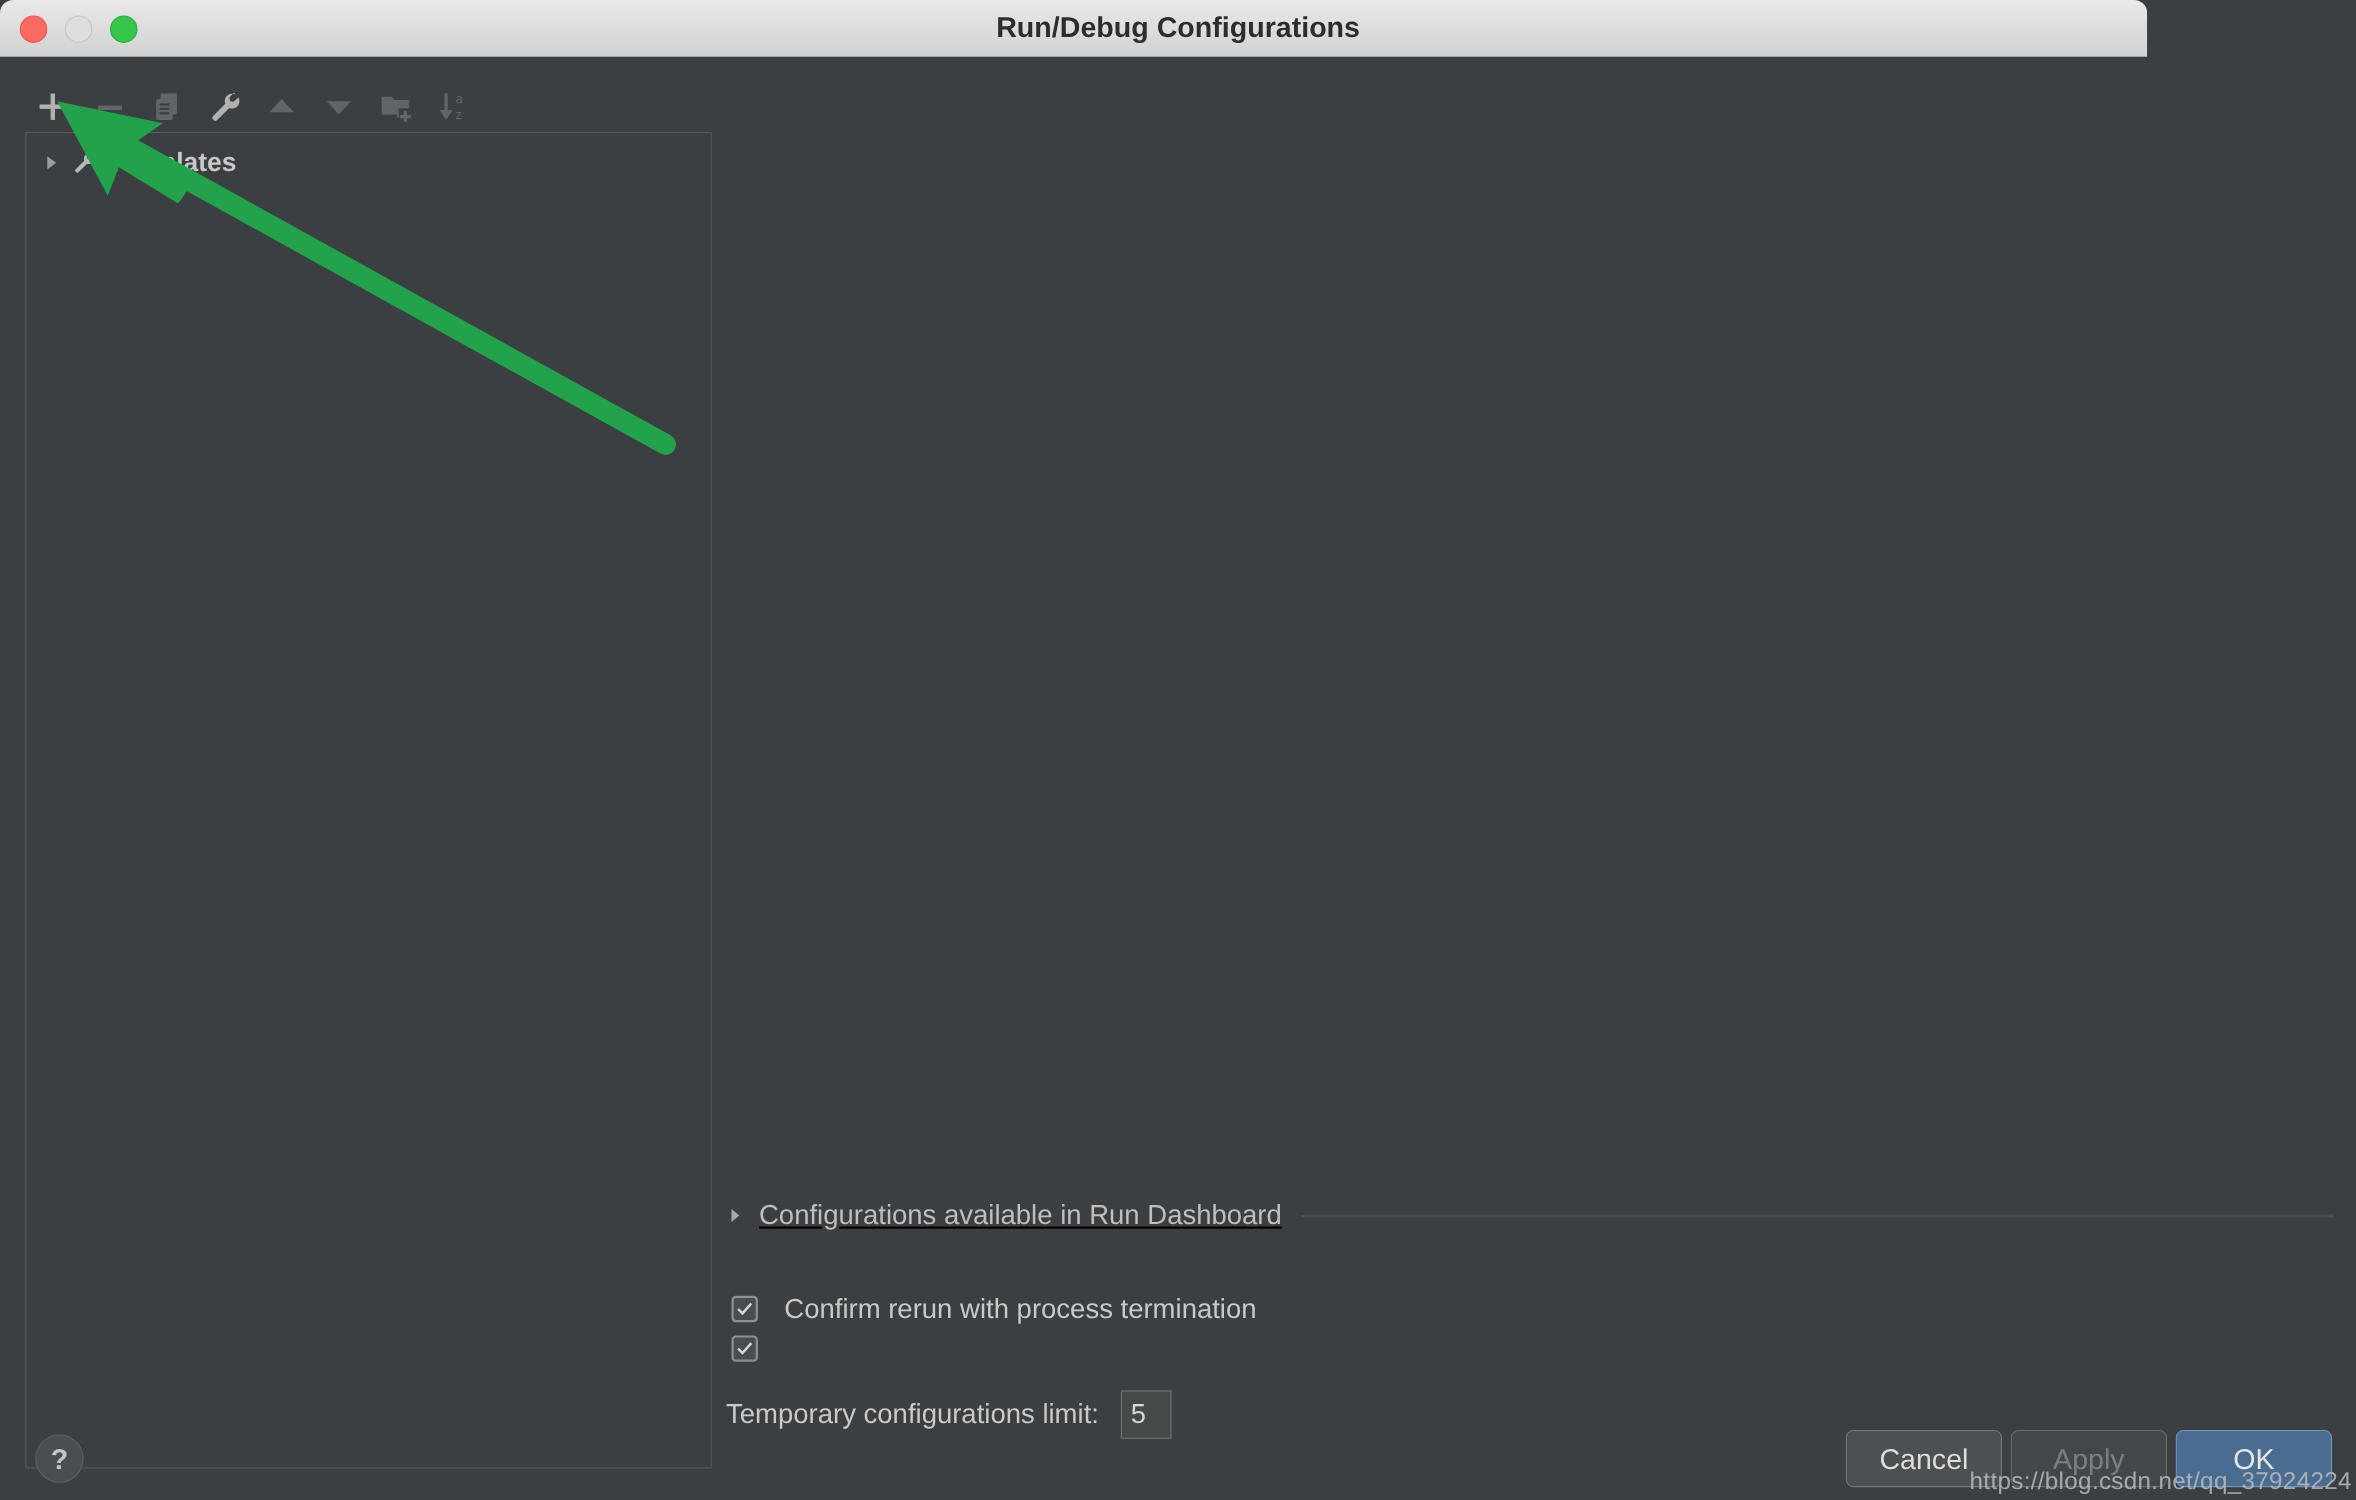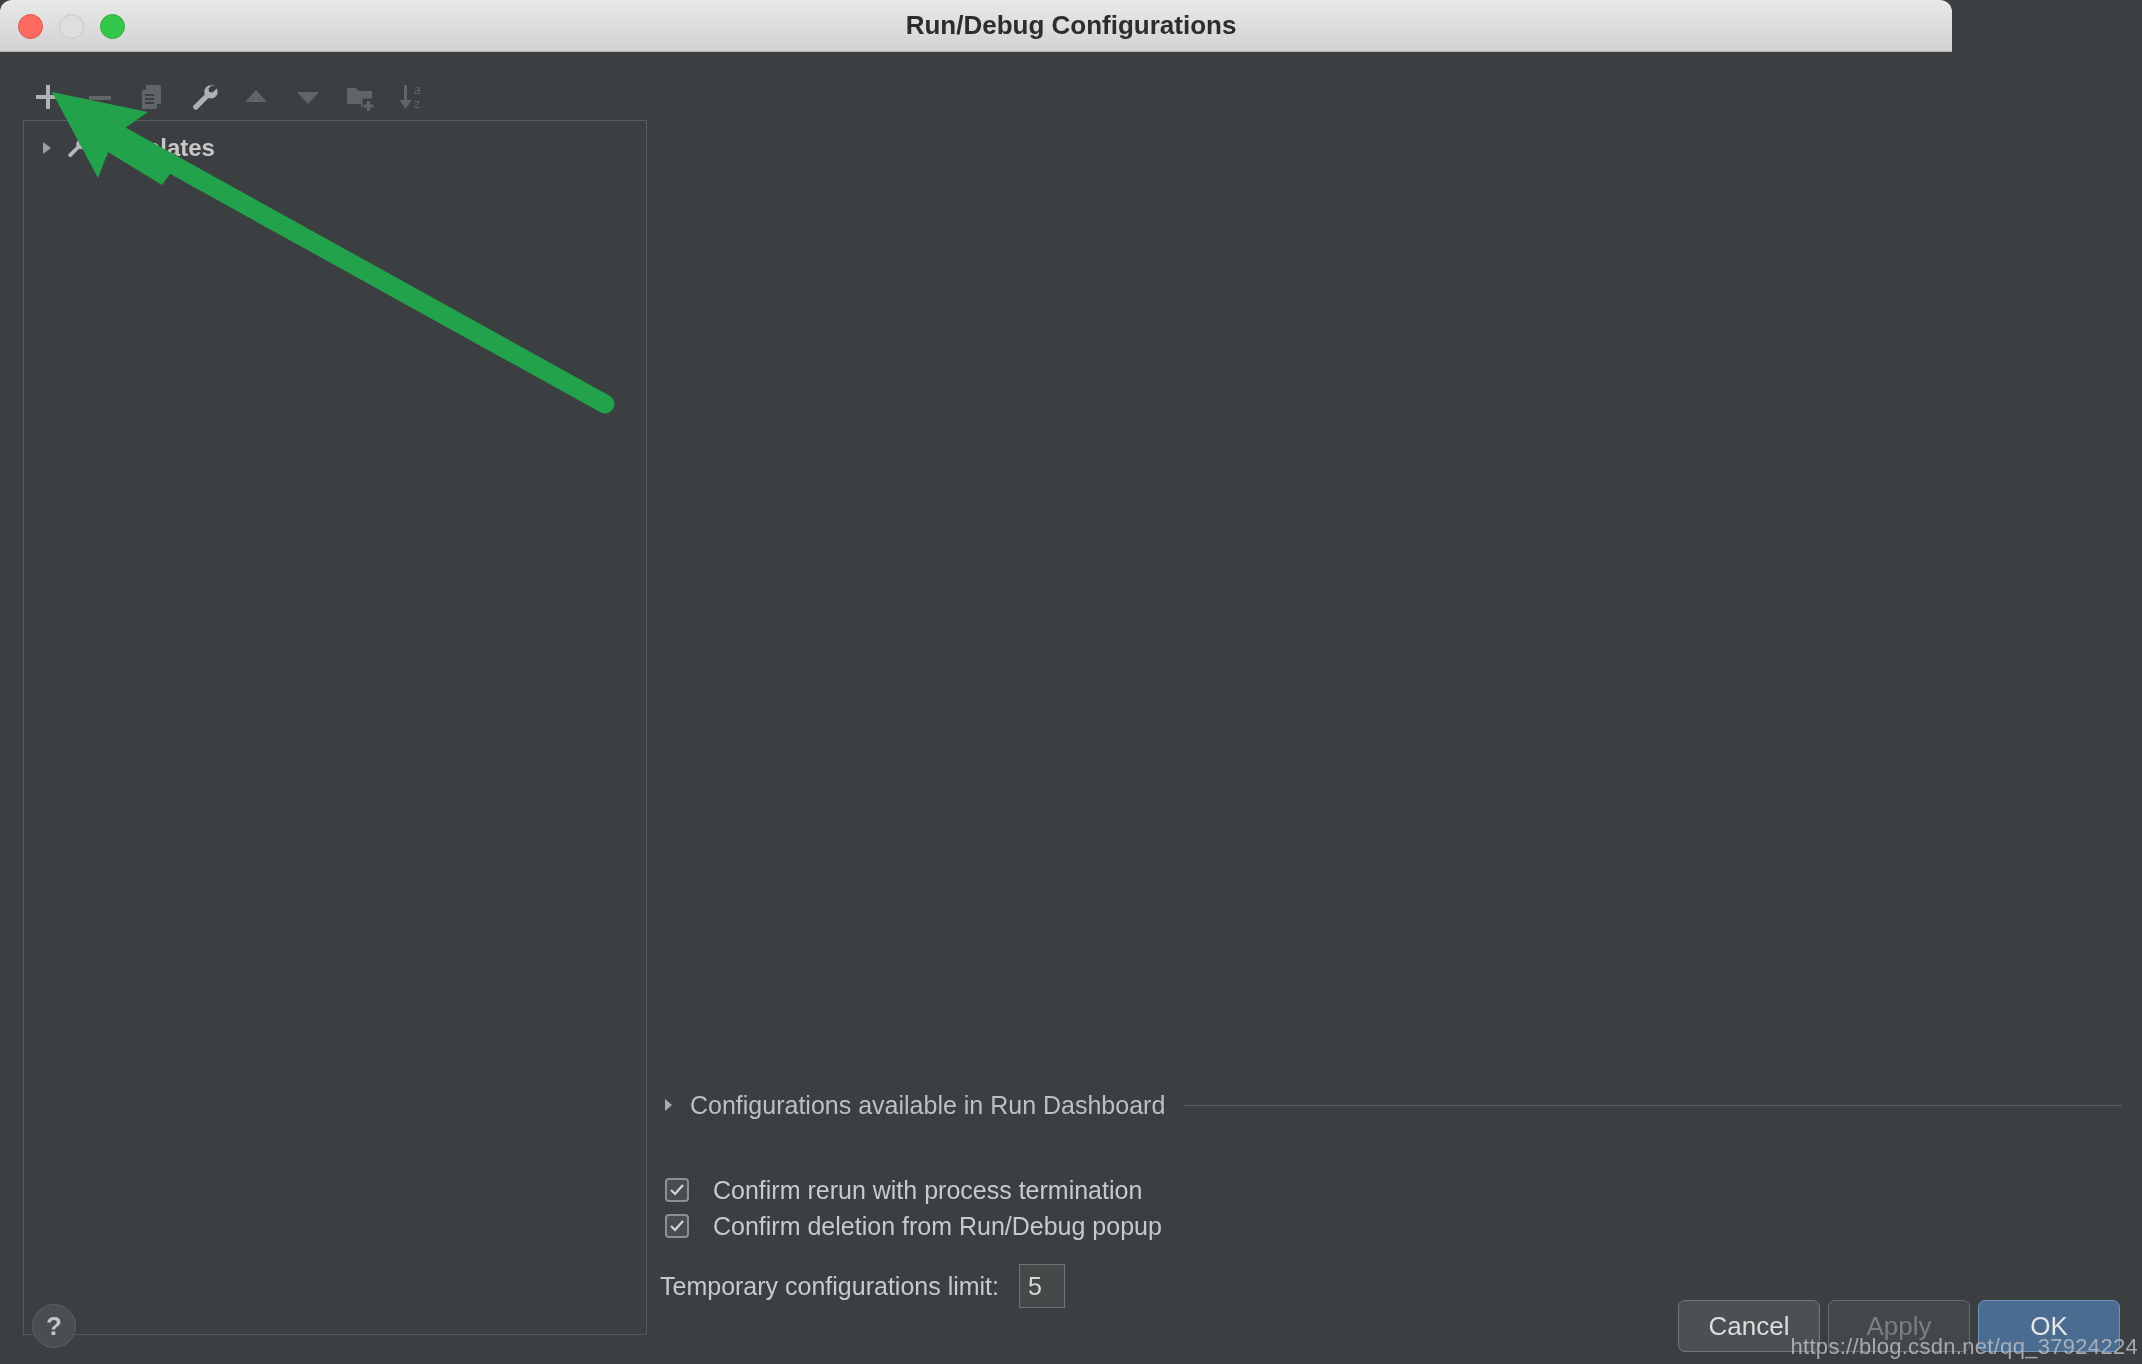--- a/index.html
+++ b/index.html
@@ -144,20 +144,21 @@
   }
 
   .dash-section {
     position: absolute;
     left: 660px;
     top: 1036px;
     width: 1462px;
     height: 34px;
     display: flex;
     align-items: center;
+    text-decoration: underline;
   }
   .dash-arrow {
     width: 30px;
     display: flex;
     align-items: center;
   }
   .dash-label {
     font-size: 25px;
     color: #bdbfc1;
     white-space: nowrap;
@@ -408,21 +409,20 @@
       </span>
       <span class="check-label">Confirm rerun with process termination</span>
     </div>
 
     <div class="check-row r2">
       <span class="cbox">
         <svg width="16" height="16" viewBox="0 0 16 16">
           <polyline points="2,8 6,12 14,3" fill="none" stroke="#d6d7d8" stroke-width="2.2"></polyline>
         </svg>
       </span>
-      <span class="check-label">Confirm deletion from Run/Debug popup</span>
     </div>
 
     <div class="limit-row">
       <span class="limit-label">Temporary configurations limit:</span>
       <input class="limit-input" type="text" value="5" style="">
     </div>
 
     <div class="help-btn">?</div>
 
     <div class="footer-btns">

